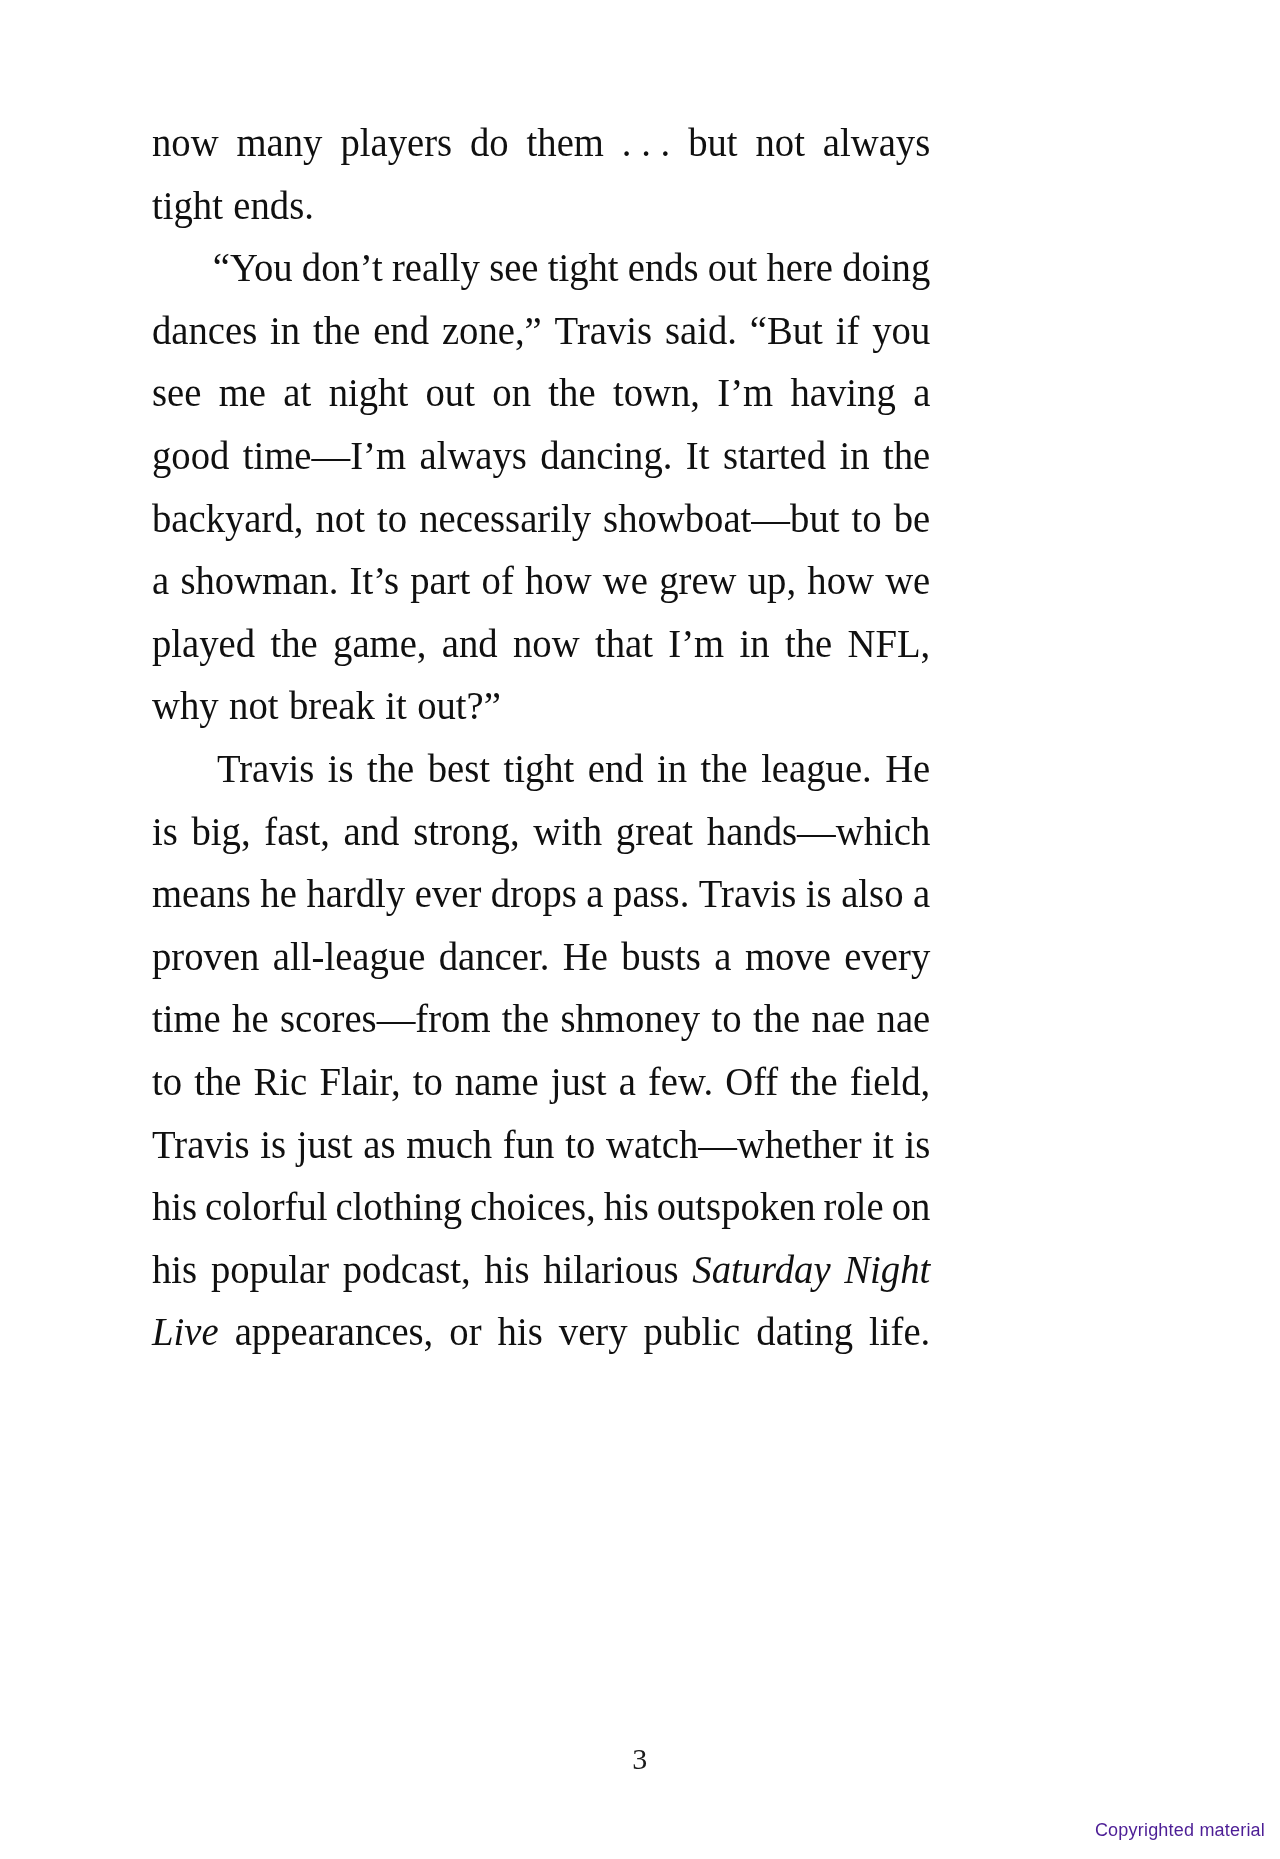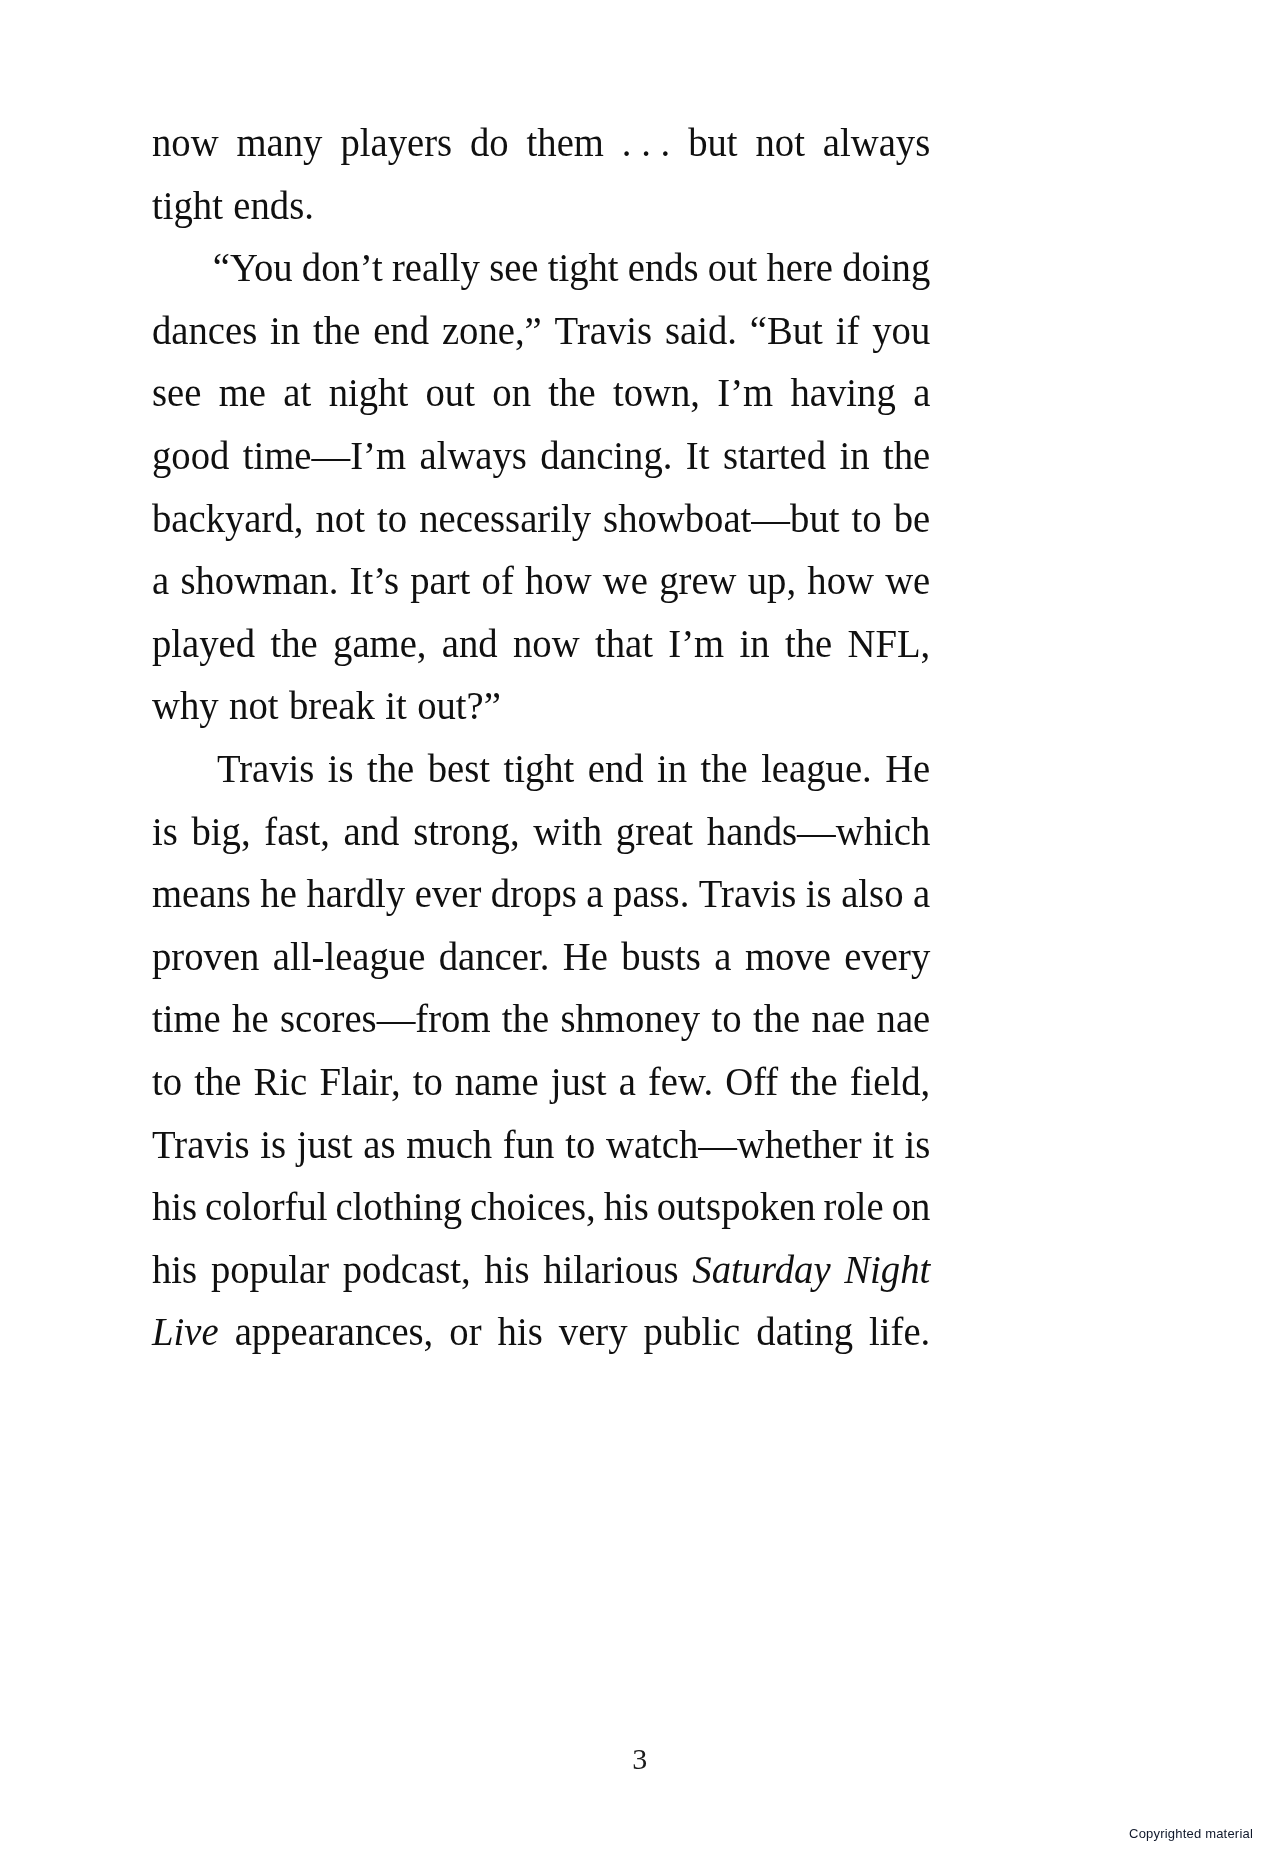--- a/index.html
+++ b/index.html
@@ -67,25 +67,25 @@
     top: 1742px;
     text-align: center;
     font-size: 30px;
     color: #1a1a1a;
     font-family: "Liberation Serif", "DejaVu Serif", serif;
     letter-spacing: 0.5px;
   }
 
   .copyright-note {
     position: absolute;
-    right: 27px;
+    right: 15px;
     bottom: 18px;
     font-family: "Liberation Sans", "DejaVu Sans", sans-serif;
-    font-size: 13px;
-    color: #0f172a;
+    font-size: 18px;
+    color: #4c1d95;
     letter-spacing: 0.2px;
     white-space: nowrap;
   }
 </style>
 </head>
 <body>
 
 <div class="page">
 
   <div class="text-block">

